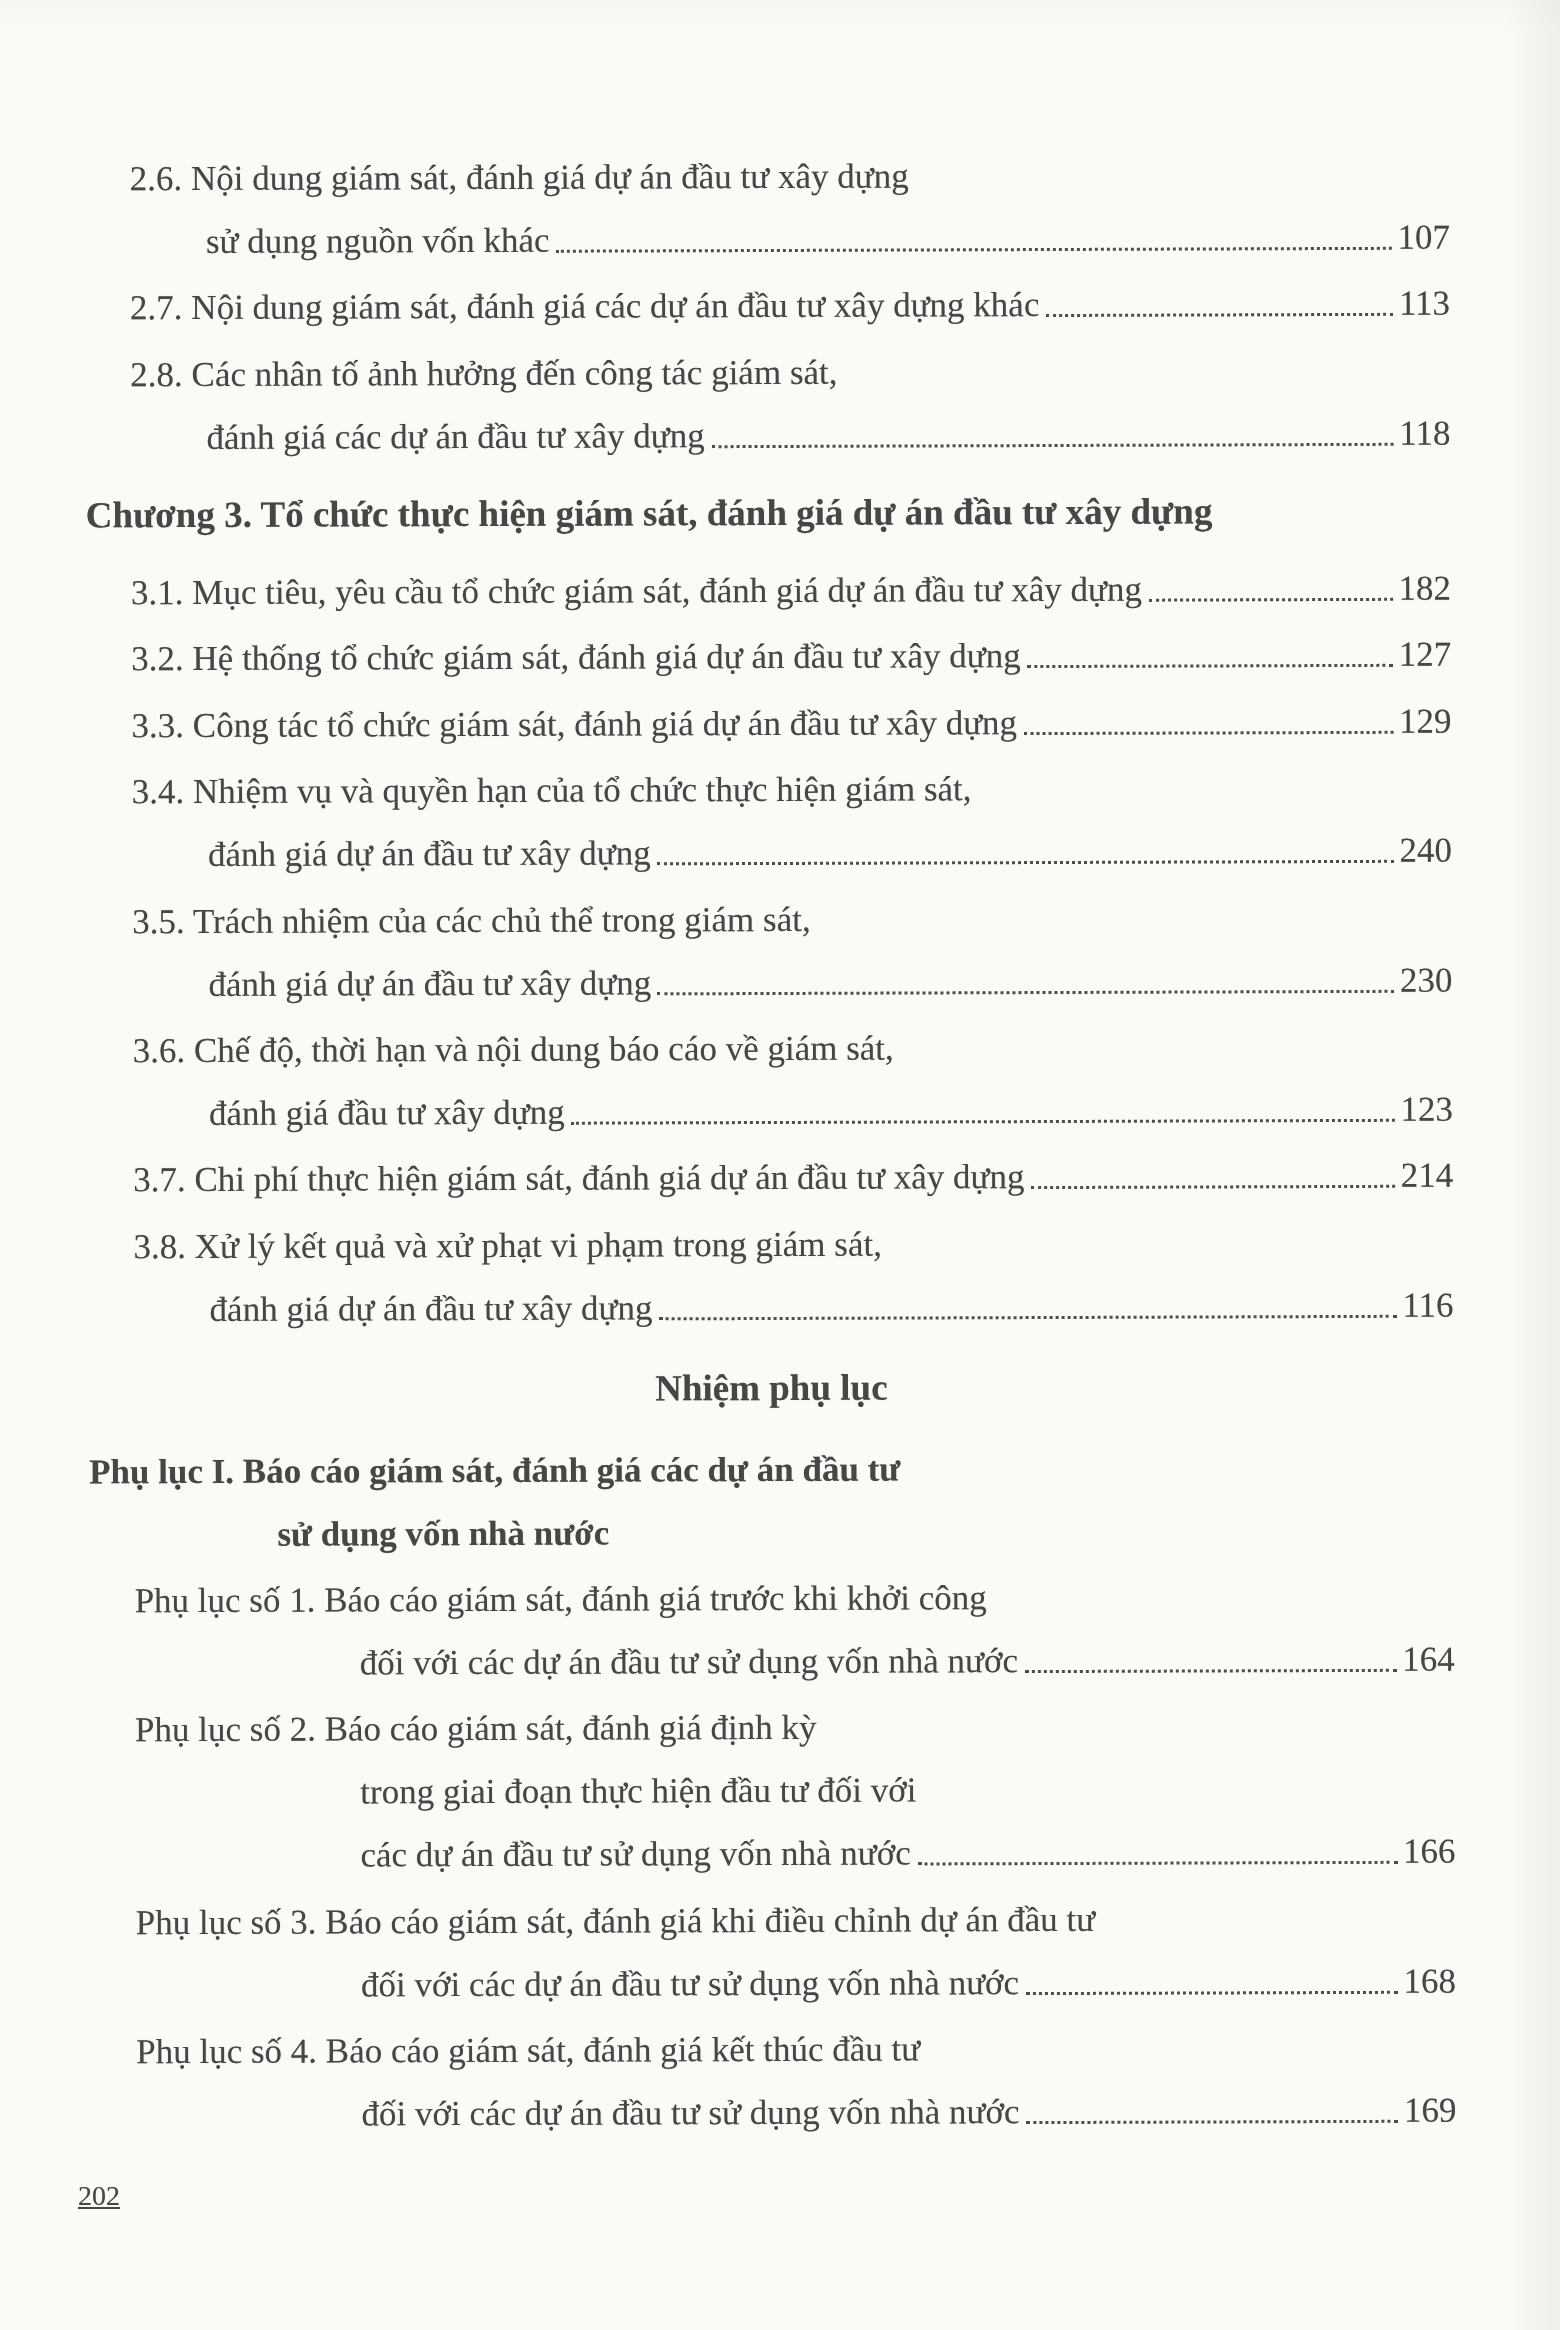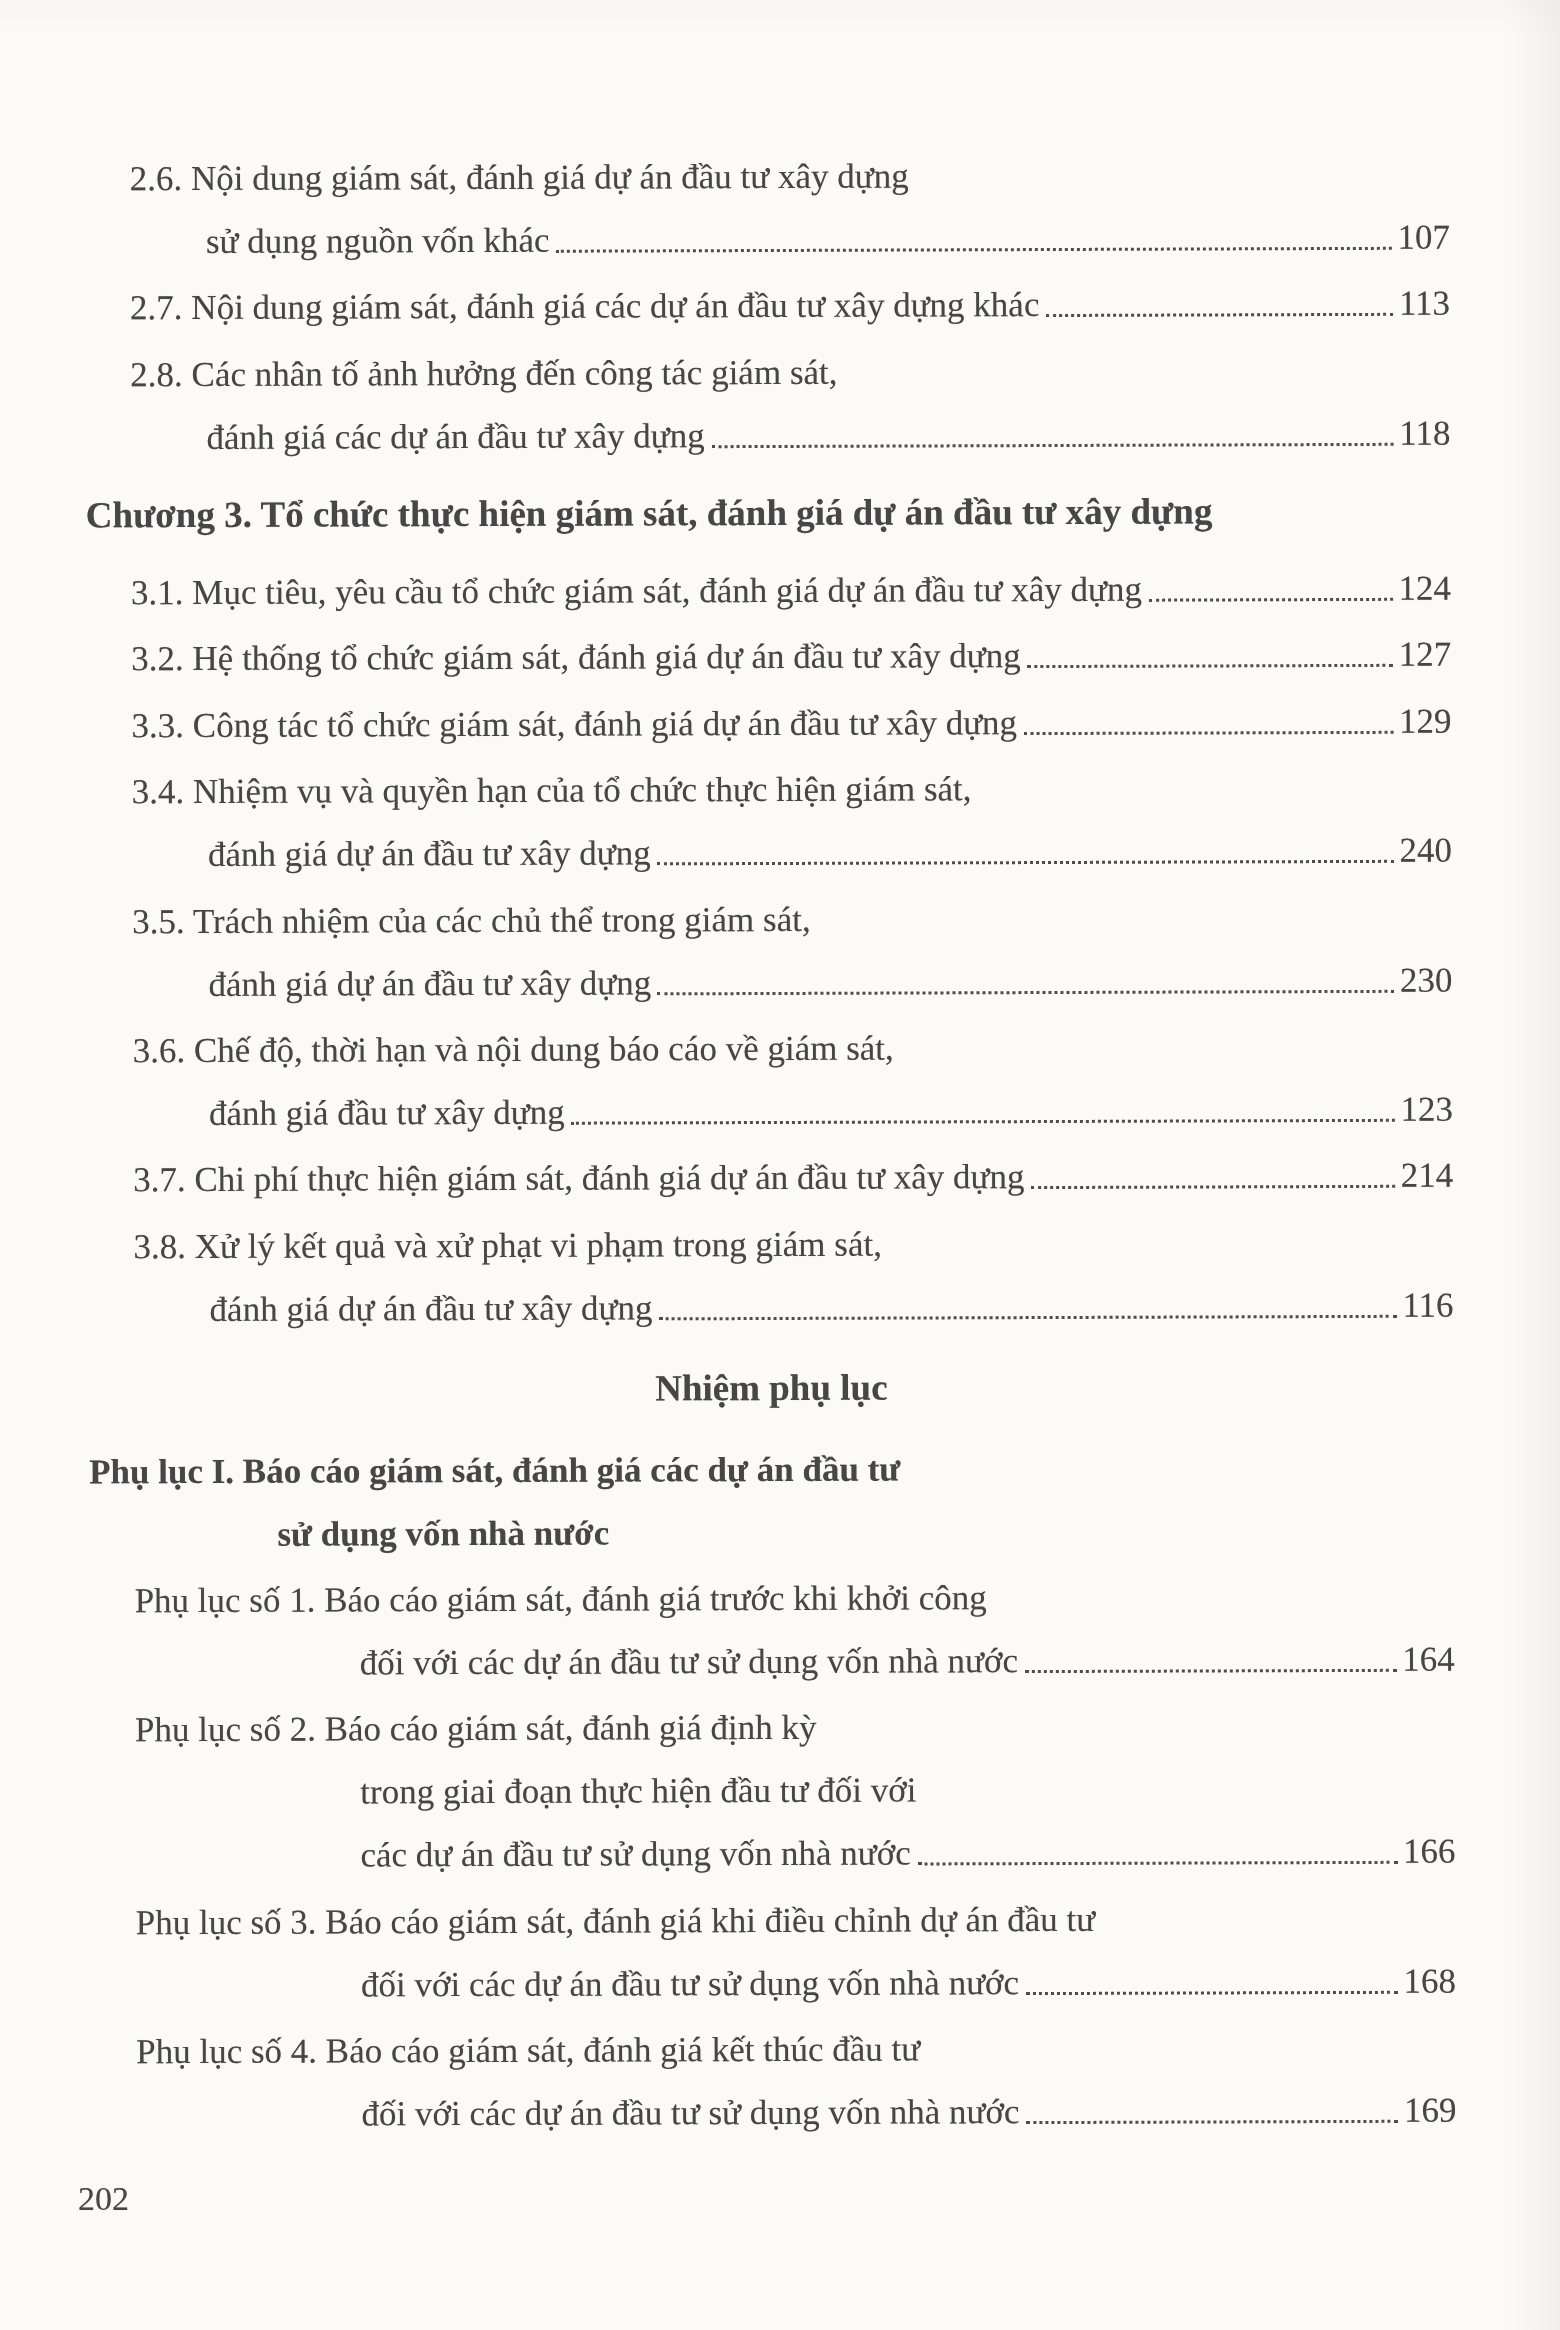--- a/index.html
+++ b/index.html
@@ -48,23 +48,24 @@
   .t-chapter .line { font-size: 37px; }
   .t-section-center { font-weight: bold; margin: 17px 0 19px; }
   .t-section-center .line { display: block; text-align: center; font-size: 37px; }
   .t-appendix-head { font-weight: bold; }
   .ind-0 { margin-left: 0; }
   .ind-1 { margin-left: 45px; }
   .ind-2 { margin-left: 121px; }
   .ind-3 { margin-left: 188px; }
   .ind-4 { margin-left: 270px; }
   .footer {
-    font-size: 34px;
+    font-size: 28px;
     margin: 36px 0 0 -10px;
     text-shadow: 0 0 0.8px rgba(70,70,70,0.40);
+    text-decoration: underline;
   }
 </style>
 </head>
 <body>
 
 <div class="page">
   <div class="toc">
       <div class="toc-entry t-item">
     <div>
           <div class="line ind-1">
@@ -106,21 +107,21 @@
         <span class="txt">Chương 3. Tổ chức thực hiện giám sát, đánh giá dự án đầu tư xây dựng</span>
 
       </div>
         </div>
   </div>
       <div class="toc-entry t-item">
     <div>
           <div class="line ind-1">
         <span class="txt">3.1. Mục tiêu, yêu cầu tổ chức giám sát, đánh giá dự án đầu tư xây dựng</span>
         <span class="fill"></span>
-        <span class="pg">124</span>
+        <span class="pg">182</span>
       </div>
         </div>
   </div>
       <div class="toc-entry t-item">
     <div>
           <div class="line ind-1">
         <span class="txt">3.2. Hệ thống tổ chức giám sát, đánh giá dự án đầu tư xây dựng</span>
         <span class="fill"></span>
         <span class="pg">127</span>
       </div>

